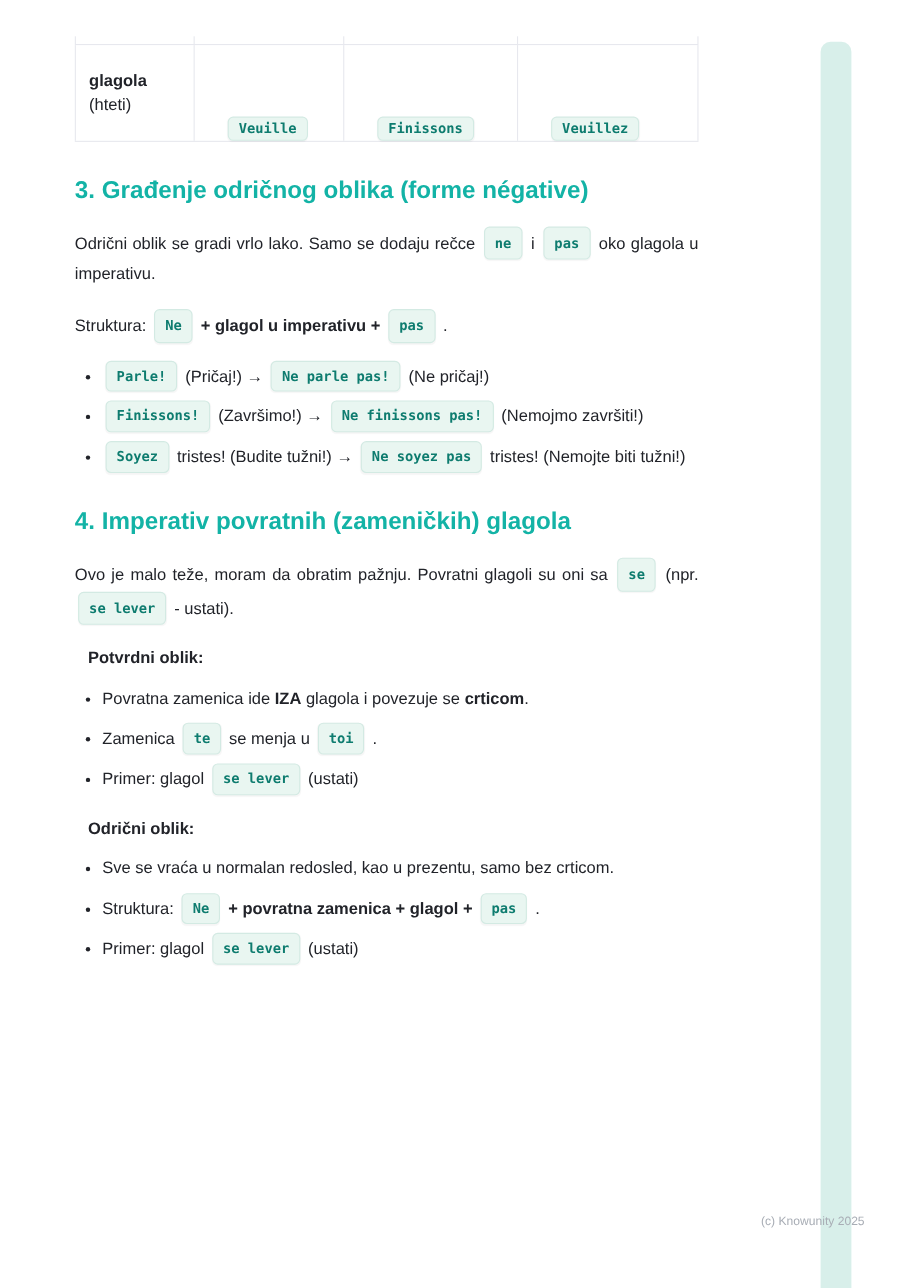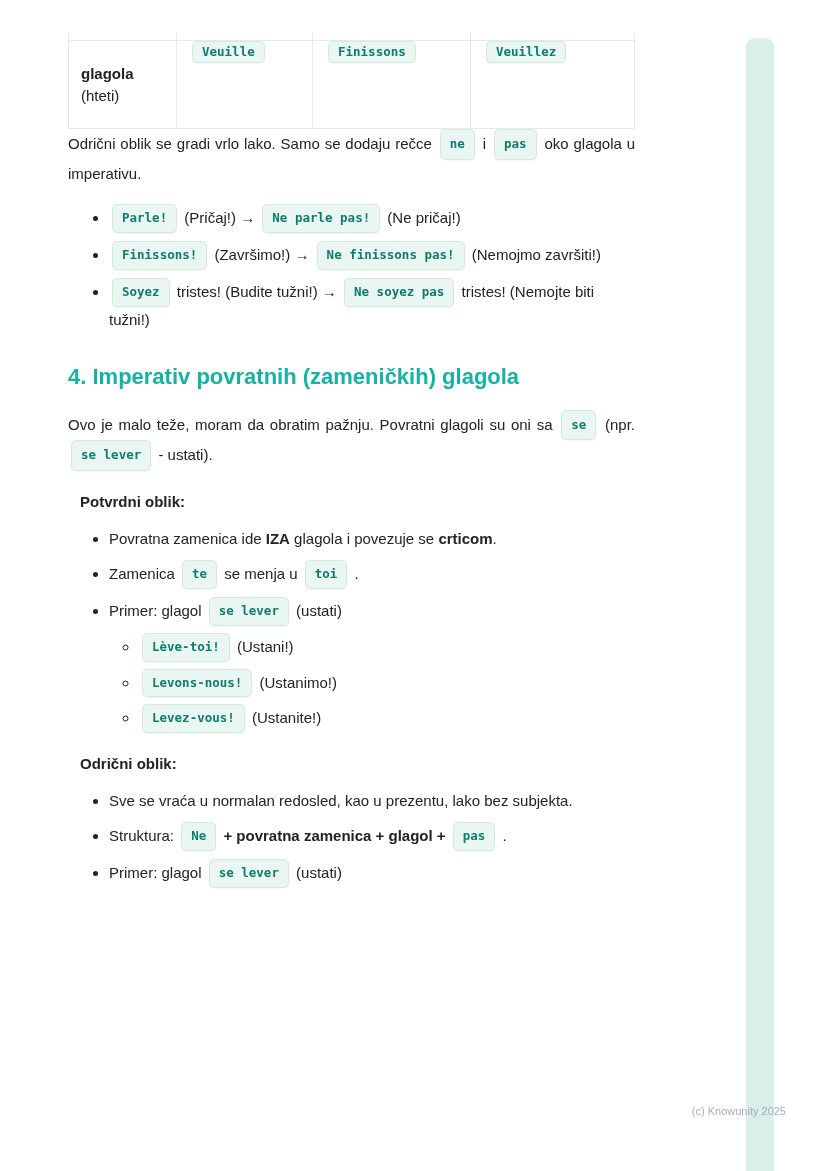--- a/index.html
+++ b/index.html
@@ -43,35 +43,35 @@
   }
   
   .vtable{ margin-top:33px; width:567px; }
   .vt-row{ display:grid; grid-template-columns:108px 136px 158px 165px; }
   .vt-cell{ border-left:1px solid var(--table_border); }
   .vt-cell:last-child{ border-right:1px solid var(--table_border); }
   .vt-cut{ height:7px; }
   .vt-main{ border-top:1px solid var(--table_border); border-bottom:1px solid var(--table_border); height:89px; }
   .vt-verb{ display:flex; flex-direction:column; justify-content:center; padding:10px 12px; font-size:15px; line-height:1.45; }
   .verb{ font-weight:700; }
-  .vt-form{ display:flex; align-items:flex-start; padding-left:12px; }
+  .vt-form{ display:flex; align-items:flex-end; padding-left:27px; }
   
   .para{ margin:0 0 16px; font-size:15px; line-height:1.9; }
   .para-first{ margin-top:30px; }
   .para-justify{ text-align:justify; }
   .bold-head{ font-weight:700; margin:20px 12px 12px; line-height:1.5; }
   .h2{
     margin:30px 0 18px;
     font-size:22px;
     font-weight:700;
     color:var(--accent);
     line-height:1.3;
   }
   .list{ margin:0 0 18px; padding-left:25px; font-size:15px; }
-  .list > li{ margin:8px 16px; line-height:1.75; }
+  .list > li{ margin:8px 0; line-height:1.75; }
   .sublist{ margin:5px 0 2px; padding-left:30px; list-style-type:circle; }
   .sublist > li{ margin:7px 0; line-height:1.75; }
   em{ font-style:italic; }
   strong{ font-weight:700; }
   .badge{
     display:inline-block;
     font-family:"DejaVu Sans Mono", monospace;
     font-size:12.5px;
     font-weight:700;
     color:var(--badge_text);
@@ -120,29 +120,37 @@
         <div class="vt-cell vt-form">
           <span class="badge">Finissons</span>
         </div>
         <div class="vt-cell vt-form">
           <span class="badge">Veuillez</span>
         </div>
       </div>
     </div>
 
 
+    <h2 class="h2">3. Građenje odričnog oblika (forme négative)</h2>
 
     <p class="para para-justify">
       <span>Odrični oblik se gradi vrlo lako. Samo se dodaju rečce</span>
       <span class="badge">ne</span>
       <span>i</span>
       <span class="badge">pas</span>
       <span>oko glagola u imperativu.</span>
     </p>
 
+    <p class="para">
+      <span>Struktura:</span>
+      <span class="badge">Ne</span>
+      <strong>+ glagol u imperativu +</strong>
+      <span class="badge">pas</span>
+      <span>.</span>
+    </p>
 
     <ul class="list">
       <li>
         <span class="badge">Parle!</span>
         <span>(Pričaj!) →</span>
         <span class="badge">Ne parle pas!</span>
         <span>(Ne pričaj!)</span>
       </li>
       <li>
         <span class="badge">Finissons!</span>
@@ -181,42 +189,28 @@
         <span>Zamenica</span>
         <span class="badge">te</span>
         <span>se menja u</span>
         <span class="badge">toi</span>
         <span>.</span>
       </li>
       <li>
         <span>Primer: glagol</span>
         <span class="badge">se lever</span>
         <span>(ustati)</span>
-        <ul class="sublist">
-          <li>
-            <span class="badge">Lève-toi!</span>
-            <span>(Ustani!)</span>
-          </li>
-          <li>
-            <span class="badge">Levons-nous!</span>
-            <span>(Ustanimo!)</span>
-          </li>
-          <li>
-            <span class="badge">Levez-vous!</span>
-            <span>(Ustanite!)</span>
-          </li>
-        </ul>
       </li>
     </ul>
 
     <p class="para bold-head">Odrični oblik:</p>
 
     <ul class="list">
       <li>
-        <span>Sve se vraća u normalan redosled, kao u prezentu, lako bez subjekta.</span>
+        <span>Sve se vraća u normalan redosled, kao u prezentu, samo bez crticom.</span>
       </li>
       <li>
         <span>Struktura:</span>
         <span class="badge">Ne</span>
         <strong>+ povratna zamenica + glagol +</strong>
         <span class="badge">pas</span>
         <span>.</span>
       </li>
       <li>
         <span>Primer: glagol</span>

